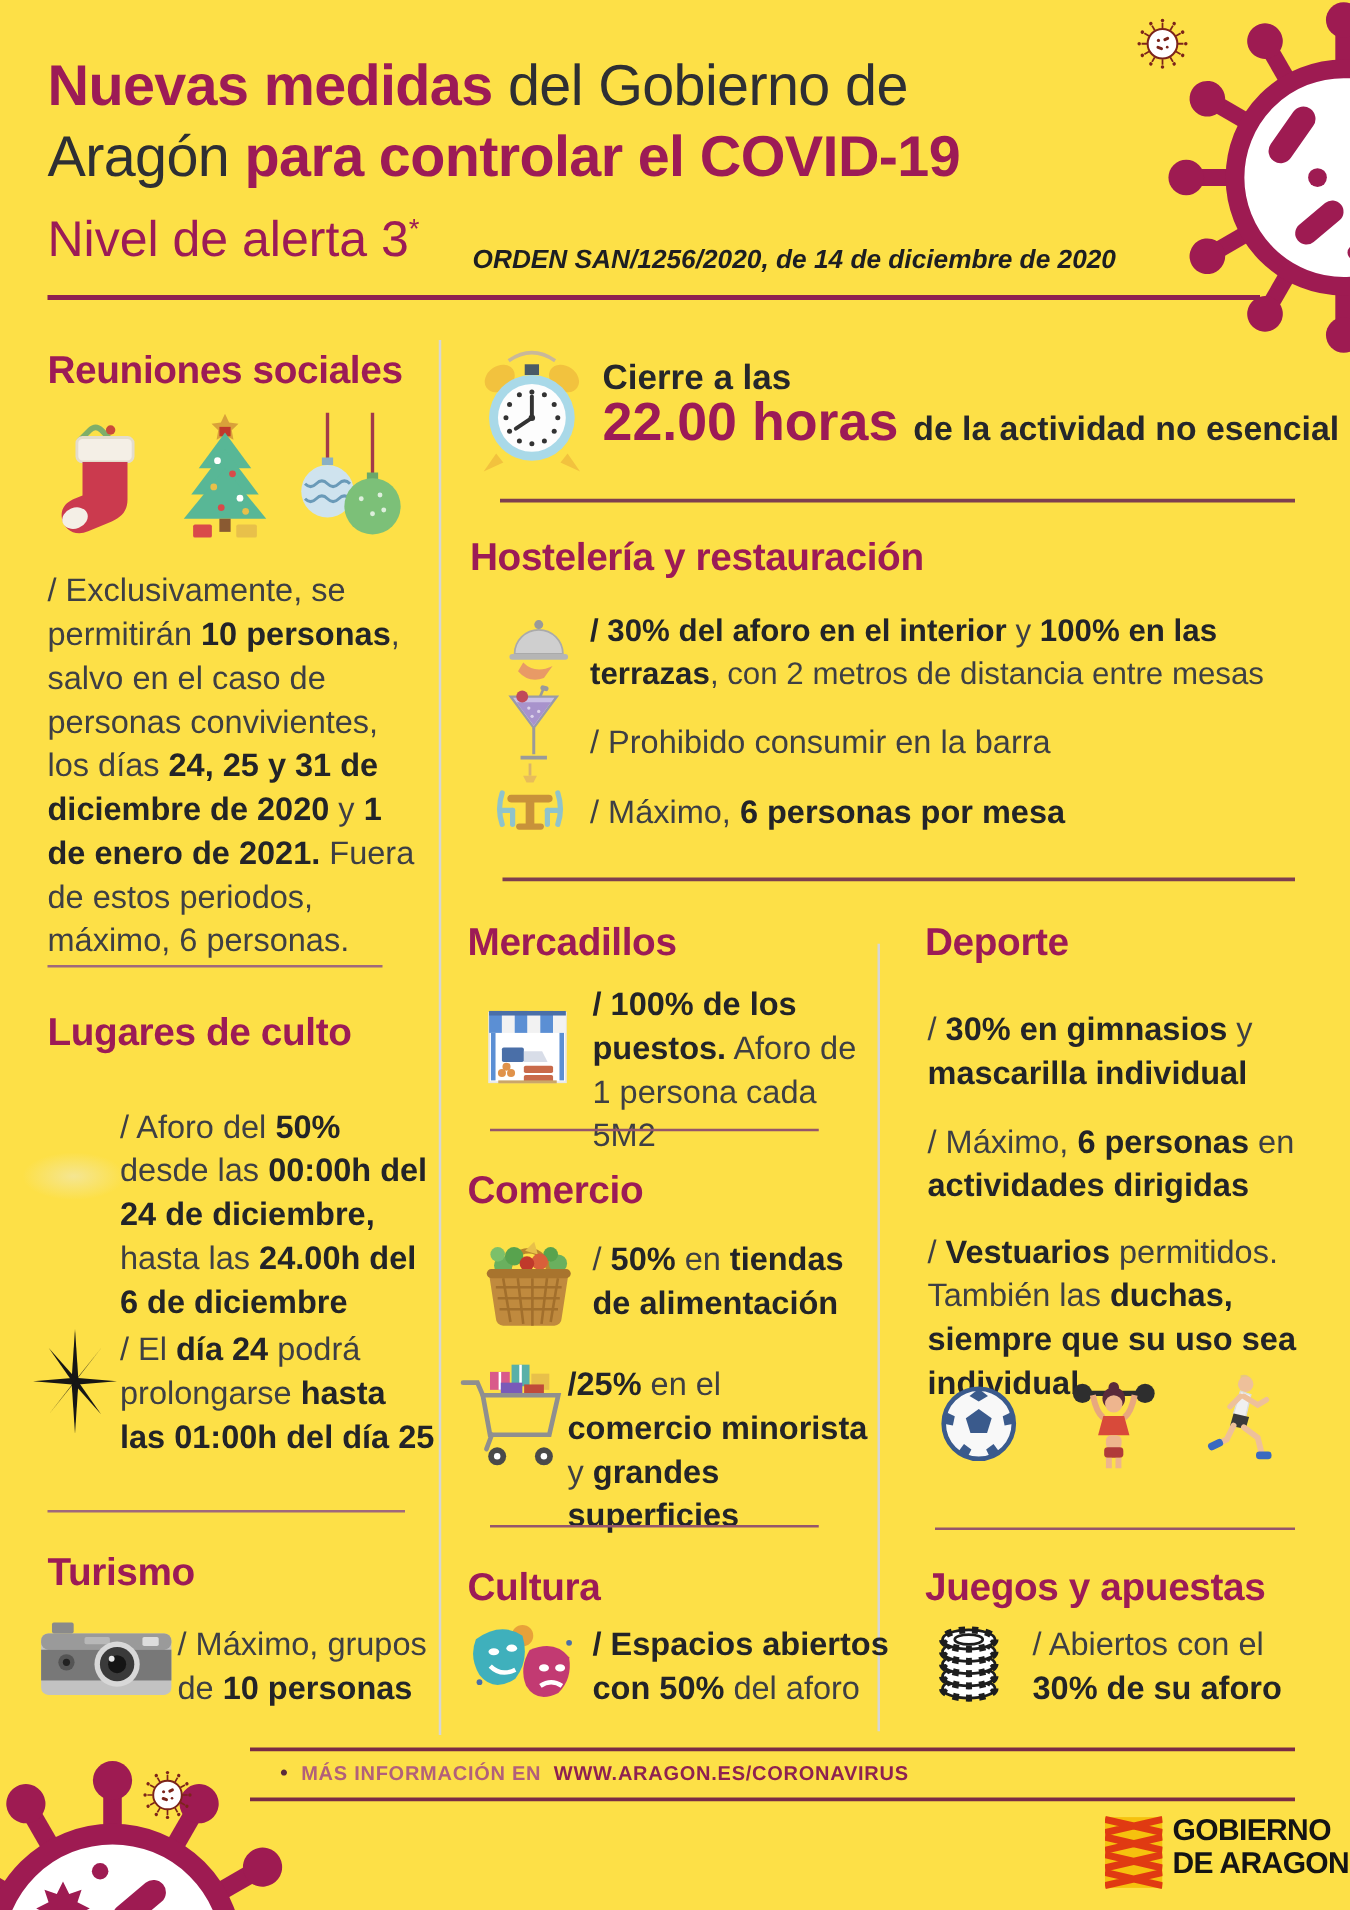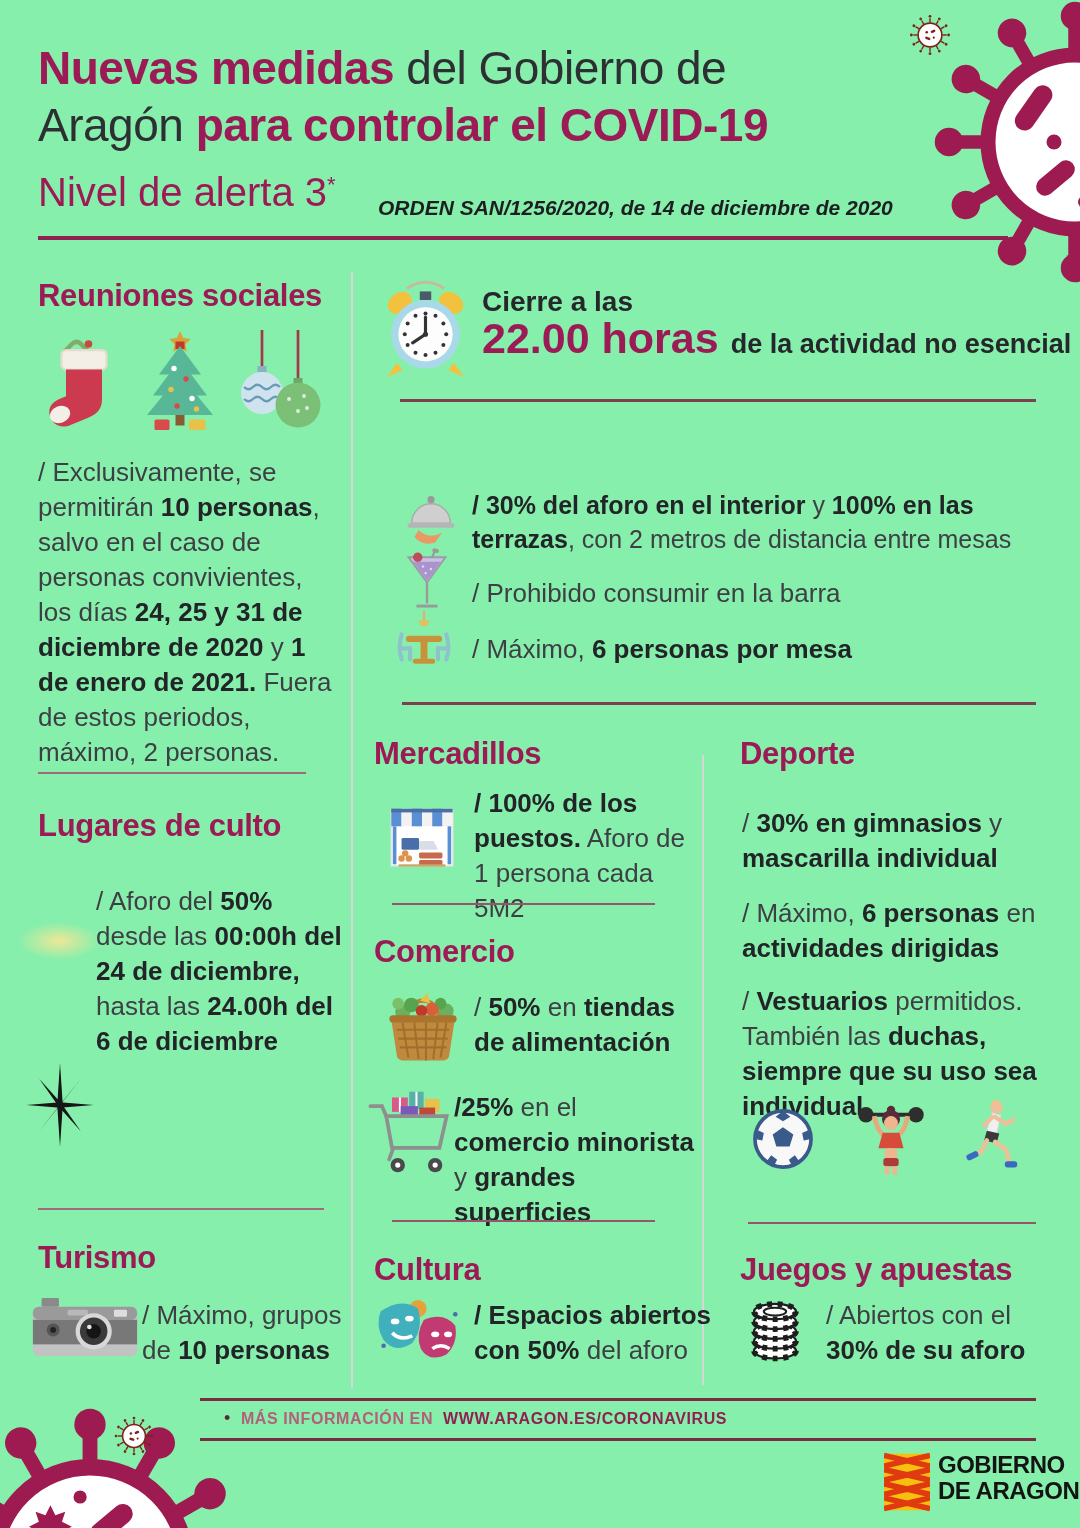--- a/index.html
+++ b/index.html
@@ -1,17 +1,17 @@
 <!DOCTYPE html>
 <html lang="es"><head>
 <meta charset="utf-8">
 <style>
   * { margin:0; padding:0; box-sizing:border-box; }
   body { background:#e9e9e9; font-family:"Liberation Sans", sans-serif; }
-  .page { position:relative; width:1080px; height:1528px; margin:0 auto; background:#86efac; overflow:hidden;
+  .page { position:relative; width:1080px; height:1528px; margin:0 auto; background:#fde047; overflow:hidden;
           --accent:#9c1b56; --rule:#8e2150; --body:#3e3f44; --bold:#232428; }
   .abs { position:absolute; }
   .title { font-size:46px; line-height:57px; font-weight:700; color:var(--accent); letter-spacing:-0.5px; }
   .title span { font-weight:500; color:#2e2f33; }
   .title b { color:var(--accent); }
   .alert { font-size:40px; font-weight:400; color:var(--accent); }
   .alert sup { font-size:22px; }
   .order { font-size:21px; font-style:italic; font-weight:700; color:#1d1e22; }
   .h { font-size:31px; font-weight:700; color:var(--accent); letter-spacing:-0.3px; }
   .body { font-size:26px; line-height:35px; color:var(--body); }
@@ -164,35 +164,36 @@
     <rect x="37" y="32" width="6" height="4" fill="#6aa86a"></rect>
     <circle cx="40" cy="50" r="15" fill="#7cc078"></circle>
     <g fill="#fff" opacity="0.75">
         <circle cx="34" cy="46" r="1.3"></circle>
         <circle cx="44" cy="44" r="1.3"></circle>
         <circle cx="40" cy="54" r="1.3"></circle>
         <circle cx="46" cy="52" r="1.3"></circle>
       </g>
   </svg>
 
-  <div class="abs body" style="left:38px; top:455px; width:302px;"><span>/ Exclusivamente, se permitirán </span><b>10 personas</b><span>, salvo en el caso de personas convivientes, los días </span><b>24, 25 y 31 de diciembre de 2020</b><span> y </span><b>1 de enero de 2021.</b><span> Fuera de estos periodos, máximo, 2 personas.</span></div>
+  <div class="abs body" style="left:38px; top:455px; width:302px;"><span>/ Exclusivamente, se permitirán </span><b>10 personas</b><span>, salvo en el caso de personas convivientes, los días </span><b>24, 25 y 31 de diciembre de 2020</b><span> y </span><b>1 de enero de 2021.</b><span> Fuera de estos periodos, máximo, 6 personas.</span></div>
 
   <div class="abs hr" style="left:38px; top:772px; width:268px; background:#a0697c;"></div>
 
   <div class="abs h" style="left:38px; top:808px;">Lugares de culto</div>
   <div class="abs candle" style="left:18px; top:922px;"></div>
   <div class="abs body" style="left:96px; top:884px; width:246px;"><span>/ Aforo del </span><b>50%</b><span>  desde las </span><b>00:00h del 24 de diciembre,</b><span> hasta las </span><b>24.00h del 6 de diciembre</b></div>
   <svg class="abs" style="left:25px; top:1060px;" width="70" height="90" viewBox="0 0 50 64">
     <g fill="#161616">
       <polygon points="25,2 27,32 25,62 23,32"></polygon>
       <polygon points="1,32 25,30 49,32 25,34"></polygon>
       <polygon points="10,13 26,31 40,51 24,33"></polygon>
       <polygon points="40,13 26,31 10,51 24,33"></polygon>
     </g>
   </svg>
+  <div class="abs body" style="left:96px; top:1062px; width:252px;"><span>/ El </span><b>día 24</b><span> podrá prolongarse </span><b>hasta las 01:00h del día 25</b></div>
 
   <div class="abs hr" style="left:38px; top:1208px; width:286px; background:#a0697c;"></div>
 
   <div class="abs h" style="left:38px; top:1240px;">Turismo</div>
   <svg class="abs" style="left:30px; top:1292px;" width="110" height="70" viewBox="0 0 76 48">
     <rect x="2" y="10" width="72" height="34" rx="4" fill="#c2c2c2"></rect>
     <rect x="8" y="4" width="12" height="6" rx="1" fill="#8a8a8a"></rect>
     <rect x="2" y="10" width="72" height="9" rx="4" fill="#9a9a9a"></rect>
     <rect x="2" y="19" width="72" height="17" fill="#787878"></rect>
     <rect x="26" y="12" width="14" height="4" rx="1" fill="#b8b8b8"></rect>
@@ -237,20 +238,21 @@
       </g>
     <circle cx="33" cy="38" r="1.8" fill="#333333"></circle>
   </svg>
   <div class="abs closure-intro" style="left:482px; top:286px;">Cierre a las</div>
   <div class="abs closure-line" style="left:482px; top:314px;">
     <span class="closure-time">22.00 horas</span>
     <span class="closure-suffix">de la actividad no esencial</span>
   </div>
   <div class="abs hr-mid" style="left:400px; top:399px; width:636px;"></div>
 
+  <div class="abs h" style="left:376px; top:428px;">Hostelería y restauración</div>
 
   <svg class="abs" style="left:402px; top:490px;" width="58" height="58" viewBox="0 0 42 42">
     <circle cx="21" cy="7" r="2.6" fill="#9a9a9a"></circle>
     <path d="M7,24 a14,14 0 0 1 28,0 z" fill="#cfcfcf" stroke="#aaaaaa" stroke-width="1"></path>
     <rect x="4" y="24" width="34" height="3.4" rx="1.7" fill="#b5b5b5"></rect>
     <path d="M12,29 q7,7 17,2 l-5,7 q-9,3 -15,-4 z" fill="#e89a66"></path>
   </svg>
   <div class="abs body" style="left:472px; top:488px; width:568px; font-size:25px; line-height:34px;"><b>/ 30% del aforo en el interior</b><span> y </span><b>100% en las terrazas</b><span>, con 2 metros de distancia entre mesas</span></div>
 
   <svg class="abs" style="left:404px; top:548px;" width="46" height="66" viewBox="0 0 34 50">

